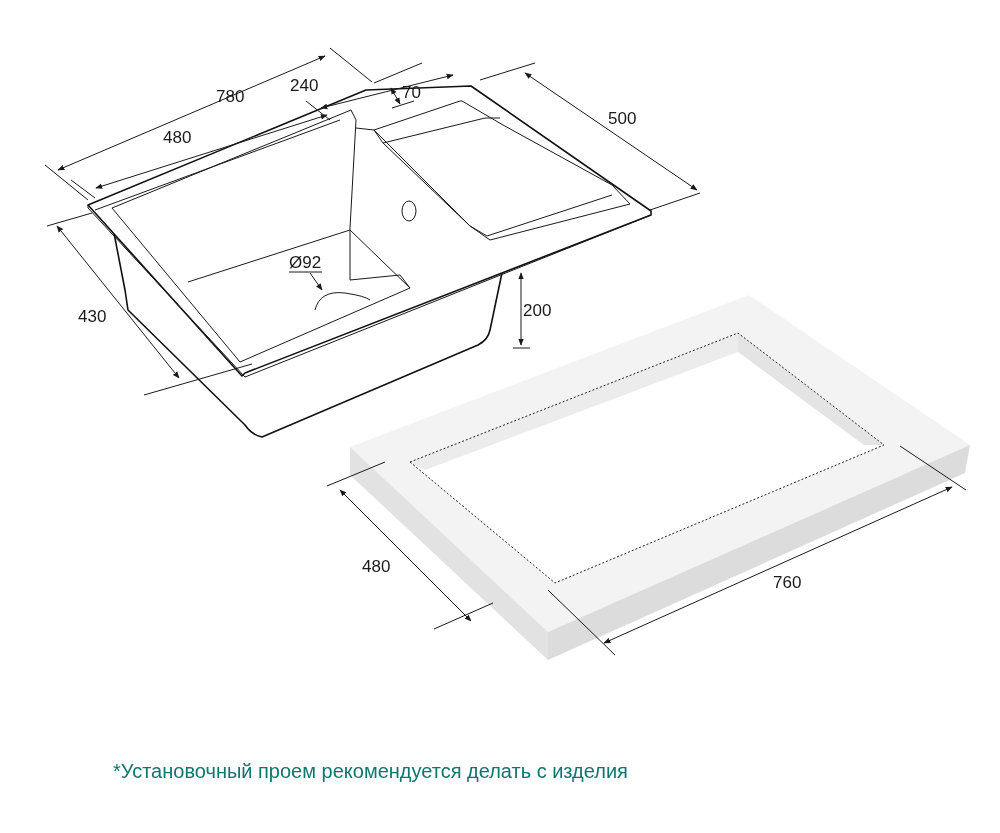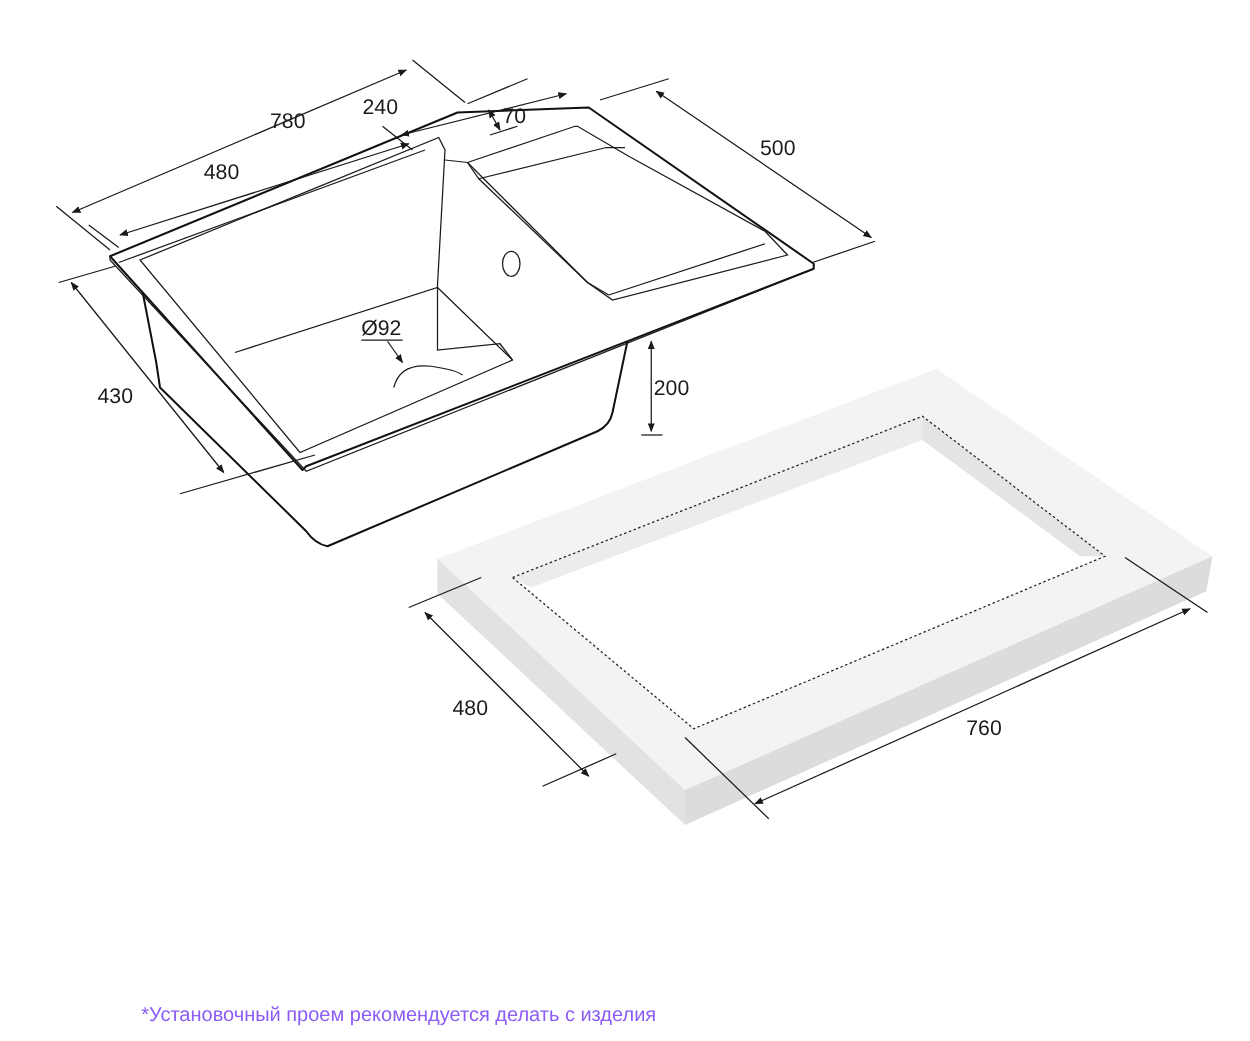--- a/index.html
+++ b/index.html
@@ -1,20 +1,20 @@
 <!DOCTYPE html>
 <html><head>
 <meta charset="utf-8">
 <style>
   html, body { margin:0; padding:0; background:#ffffff; }
   body { width:1000px; height:833px; position:relative; overflow:hidden;
          font-family:"Liberation Sans", sans-serif; }
   svg { position:absolute; left:0; top:0; }
   .dim { font-family:"Liberation Sans", sans-serif; font-size:17px; fill:#1a1a1a; }
-  .note { position:absolute; left:113px; top:804px; font-size:16px; color:#8b5cf6;
+  .note { position:absolute; left:113px; top:760px; font-size:20px; color:#0f766e;
           font-family:"Liberation Sans", sans-serif; white-space:nowrap; }
   .ln { stroke:#1a1a1a; stroke-width:1; fill:none; }
   .ol { stroke:#111; stroke-width:1.6; fill:#fff; stroke-linejoin:round; }
 </style>
 </head>
 <body>
 
 <svg width="1000" height="833" viewBox="0 0 1000 833">
   <defs>
     <marker id="ah" viewBox="0 0 10 10" refX="9" refY="5" markerWidth="7" markerHeight="7" orient="auto-start-reverse">

